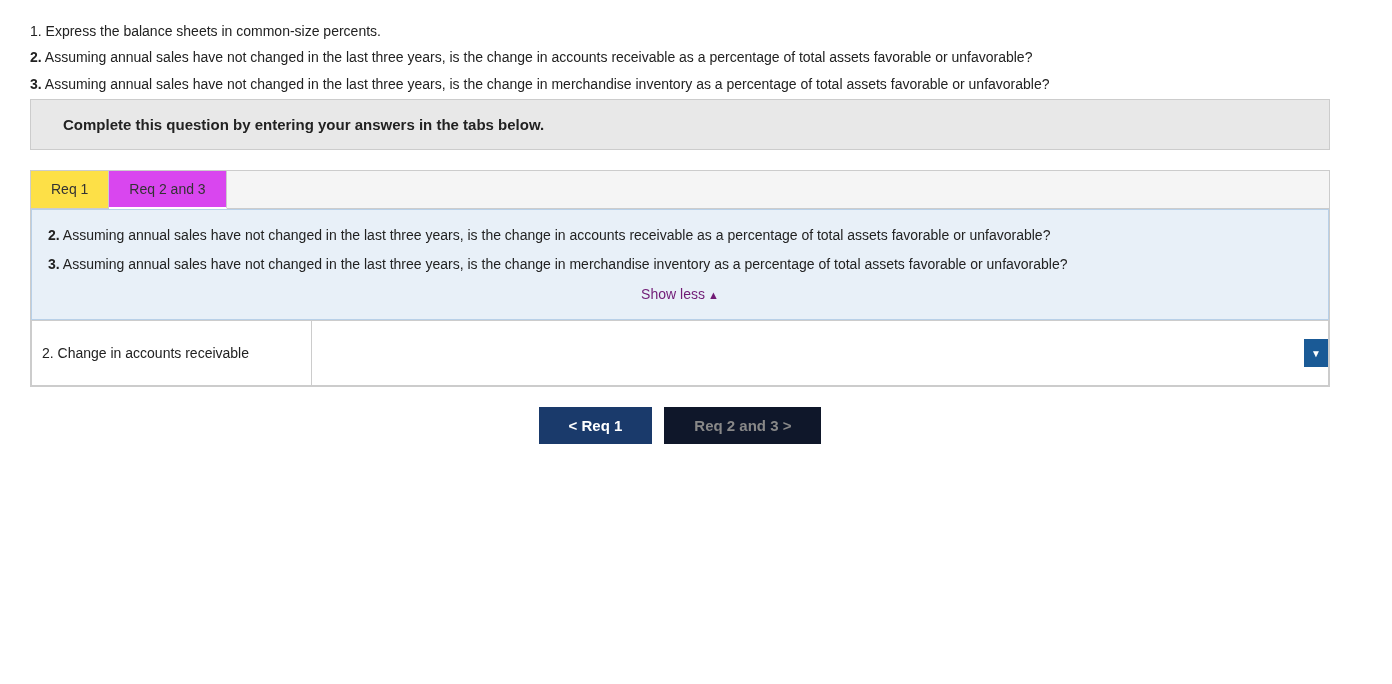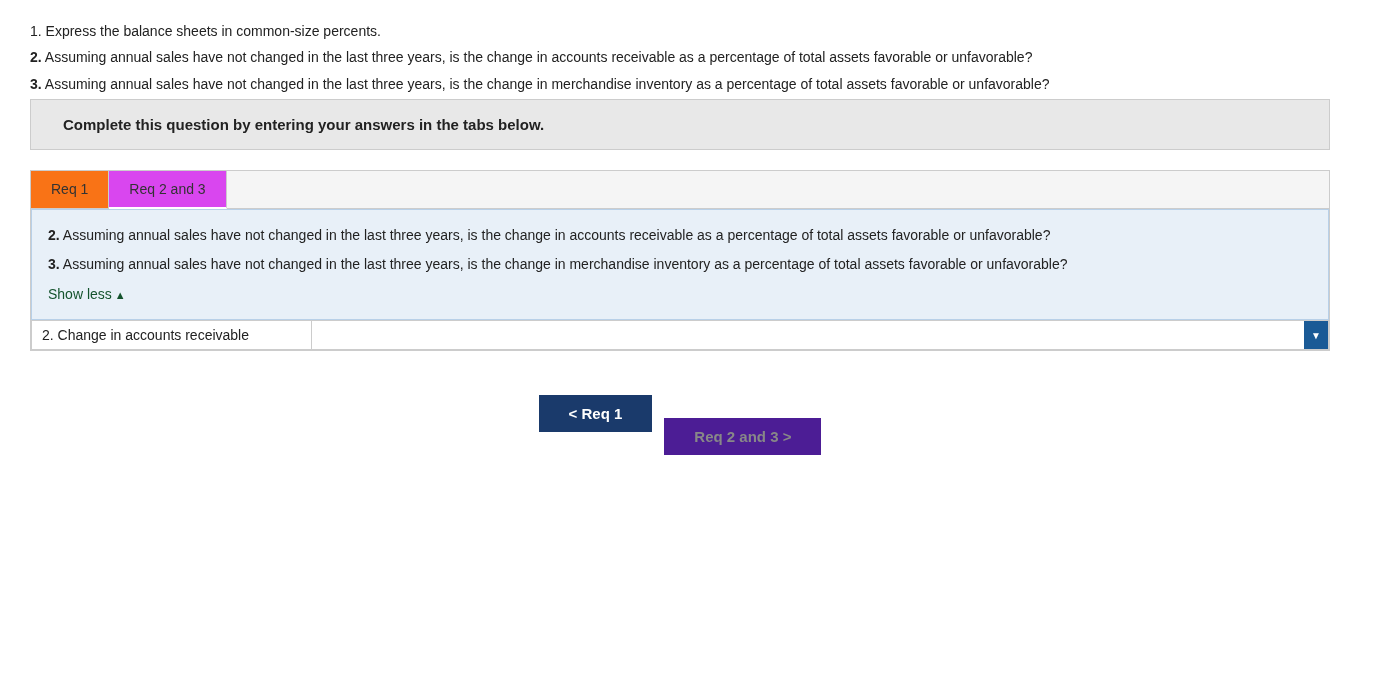--- a/index.html
+++ b/index.html
@@ -36,21 +36,21 @@
     .tab-bar {
       display: flex;
       border-bottom: 1px solid #ccc;
       background: #f5f5f5;
     }
 
     .tab {
       padding: 10px 20px;
       cursor: pointer;
       border-right: 1px solid #ccc;
-      background: #f97316;
+      background: #fde047;
       font-size: 14px;
       color: #333;
     }
 
     .tab.active {
       background: #d946ef;
       border-bottom: 2px solid #fff;
       margin-bottom: -1px;
       font-weight: normal;
     }
@@ -66,40 +66,40 @@
       margin-bottom: 0;
       line-height: 1.6;
       position: relative;
     }
 
     .question-box p {
       margin-bottom: 6px;
     }
 
     .show-less {
-      text-align: left;
-      color: #14532d;
+      text-align: center;
+      color: #701a75;
       font-size: 14px;
       cursor: pointer;
       margin-top: 8px;
     }
 
     .show-less-arrow {
       font-size: 11px;
     }
 
     .answer-table {
       width: 100%;
       border-collapse: collapse;
       margin-top: 0;
     }
 
     .answer-table td {
       border: 1px solid #ccc;
-      padding: 6px 10px;
+      padding: 24px 10px;
       font-size: 14px;
     }
 
     .answer-table td.label-cell {
       width: 280px;
       background: #fff;
     }
 
     .answer-table td.input-cell {
       background: #fff;
@@ -161,28 +161,27 @@
       background: #1a3a6b;
       color: #fff;
       border: none;
       padding: 10px 30px;
       font-size: 15px;
       cursor: pointer;
       font-weight: bold;
     }
 
     .btn-next {
-      background: #4c1d95;
+      background: #0f172a;
       color: #888;
       border: none;
       padding: 10px 30px;
       font-size: 15px;
       cursor: pointer;
       font-weight: bold;
-      margin-top: 47px;
     }
 
     .outer-wrapper {
       max-width: 1300px;
     }
   </style>
 </head>
 <body>
 
 <div class="outer-wrapper">

